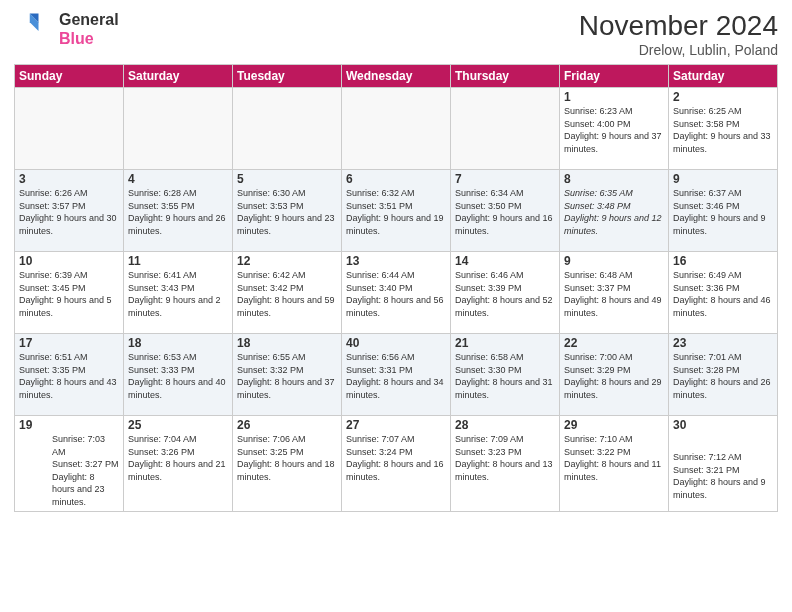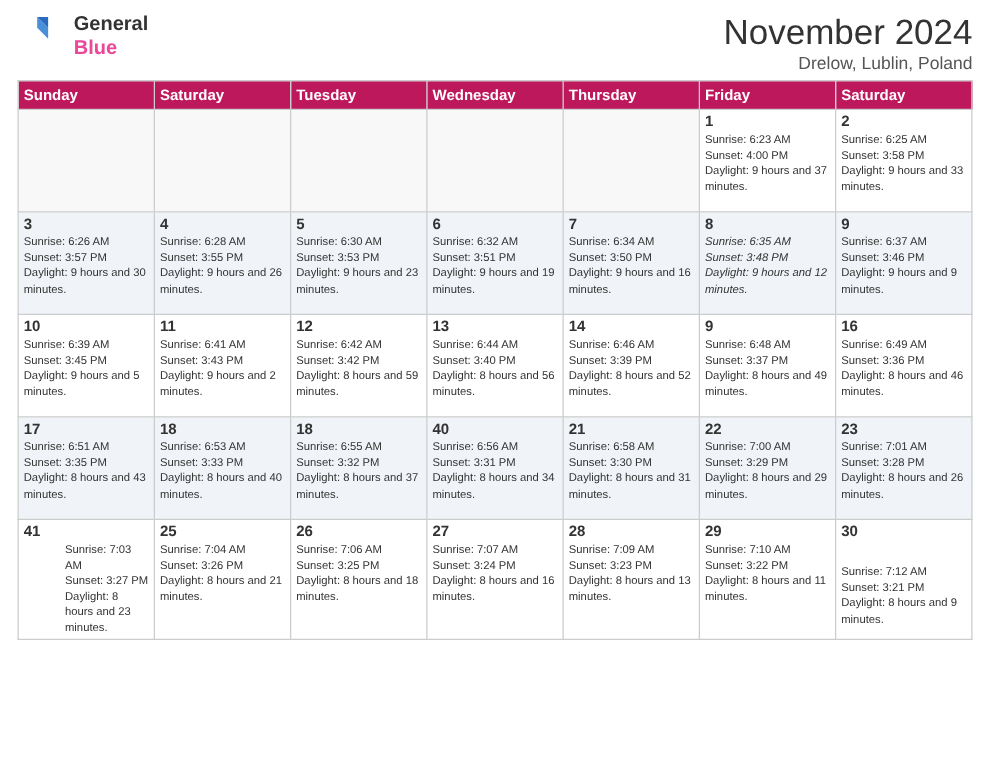--- a/index.html
+++ b/index.html
@@ -265,21 +265,21 @@
           </td>
           <td>
             <span class="day-num">23</span>
             <div class="day-info" style="white-space: pre-line;">Sunrise: 7:01 AM
 Sunset: 3:28 PM
 Daylight: 8 hours and 26 minutes.</div>
           </td>
         </tr>
         <tr>
           <td>
-            <span class="day-num">41</span>
+            <span class="day-num">19</span>
             <div class="day-info" style="white-space: pre-line; margin-left: 33px;">Sunrise: 7:03 AM
 Sunset: 3:27 PM
 Daylight: 8 hours and 23 minutes.</div>
           </td>
           <td>
             <span class="day-num">25</span>
             <div class="day-info" style="white-space: pre-line;">Sunrise: 7:04 AM
 Sunset: 3:26 PM
 Daylight: 8 hours and 21 minutes.</div>
           </td>

